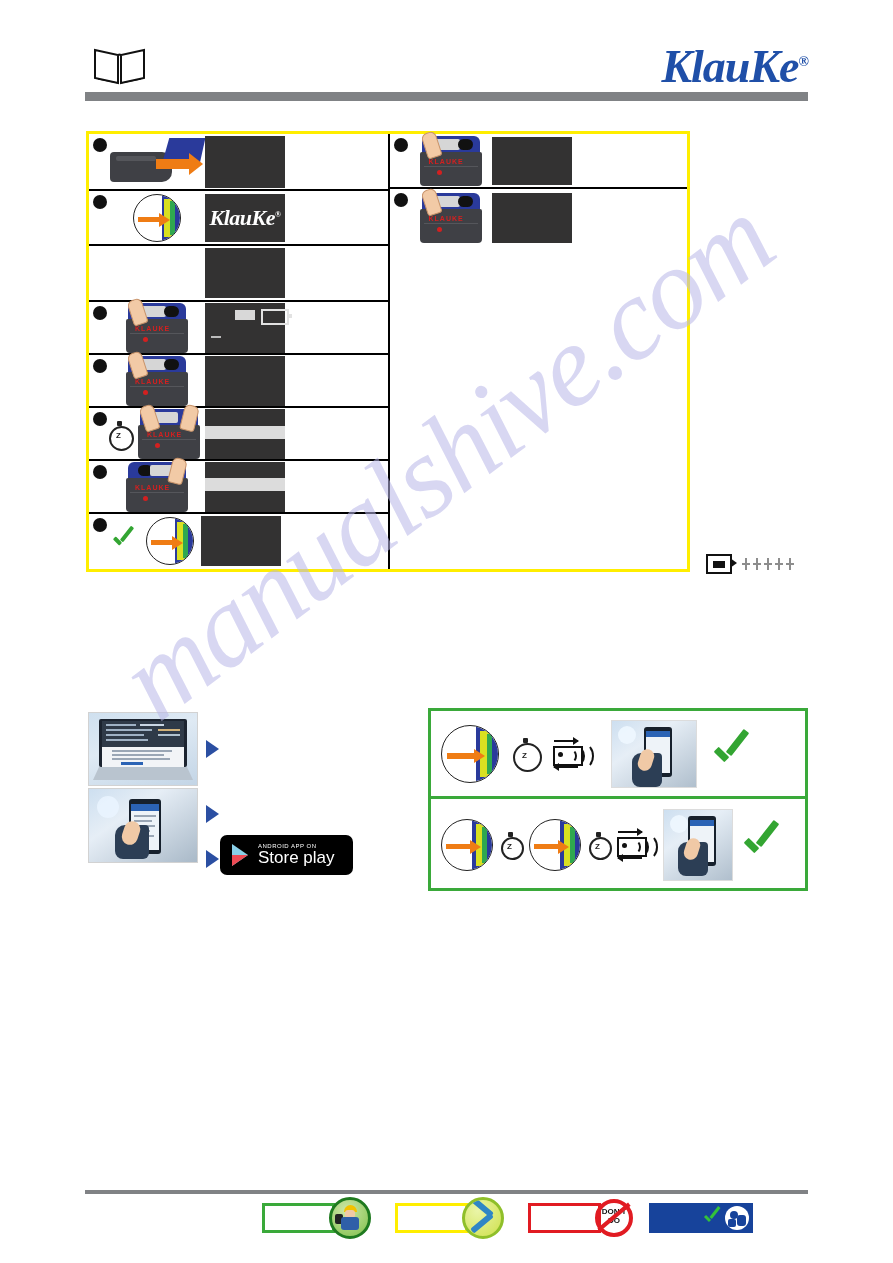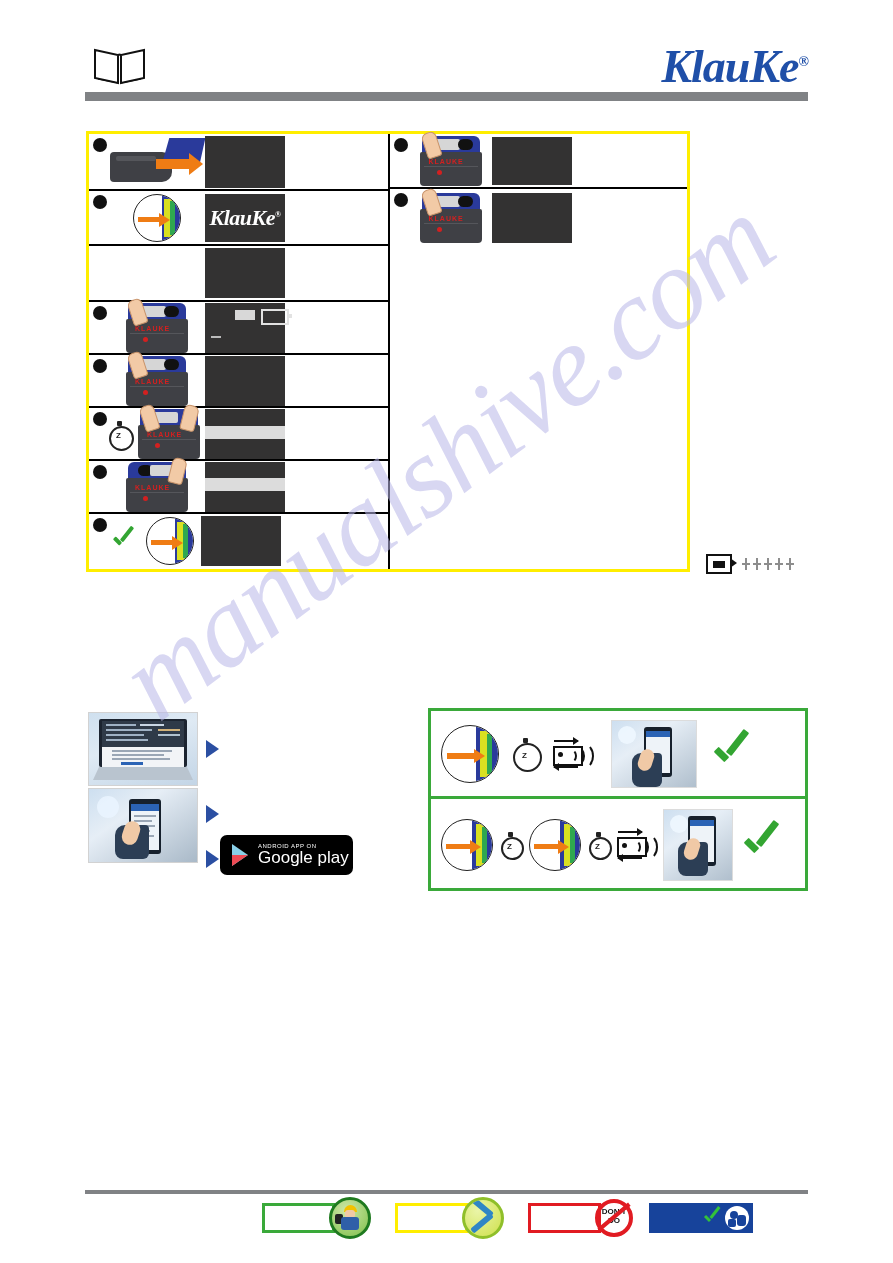--- a/index.html
+++ b/index.html
@@ -548,21 +548,21 @@
   <span class="tri" id="tri3"></span>
 
 
   <div class="storebadge" id="googleplay-badge">
     <span class="play-glyph">
       <span class="t"></span>
         <span class="t2"></span>
     </span>
     <span class="store-txt">
       <span class="tiny">ANDROID APP ON</span>
-      <span class="big">Google play</span>
+      <span class="big">Store play</span>
     </span>
   </div>
 </div>
 
 <div id="green-box">
 
   <div class="green-row" id="green-row-1">
     <div class="circzoom" style="width:56px;height:56px;flex:0 0 56px">
       <div class="blue" style="width:22px;height:56px"></div>
       <div class="yellow" style="right:8px;top:5px;width:10px;height:46px"></div>

